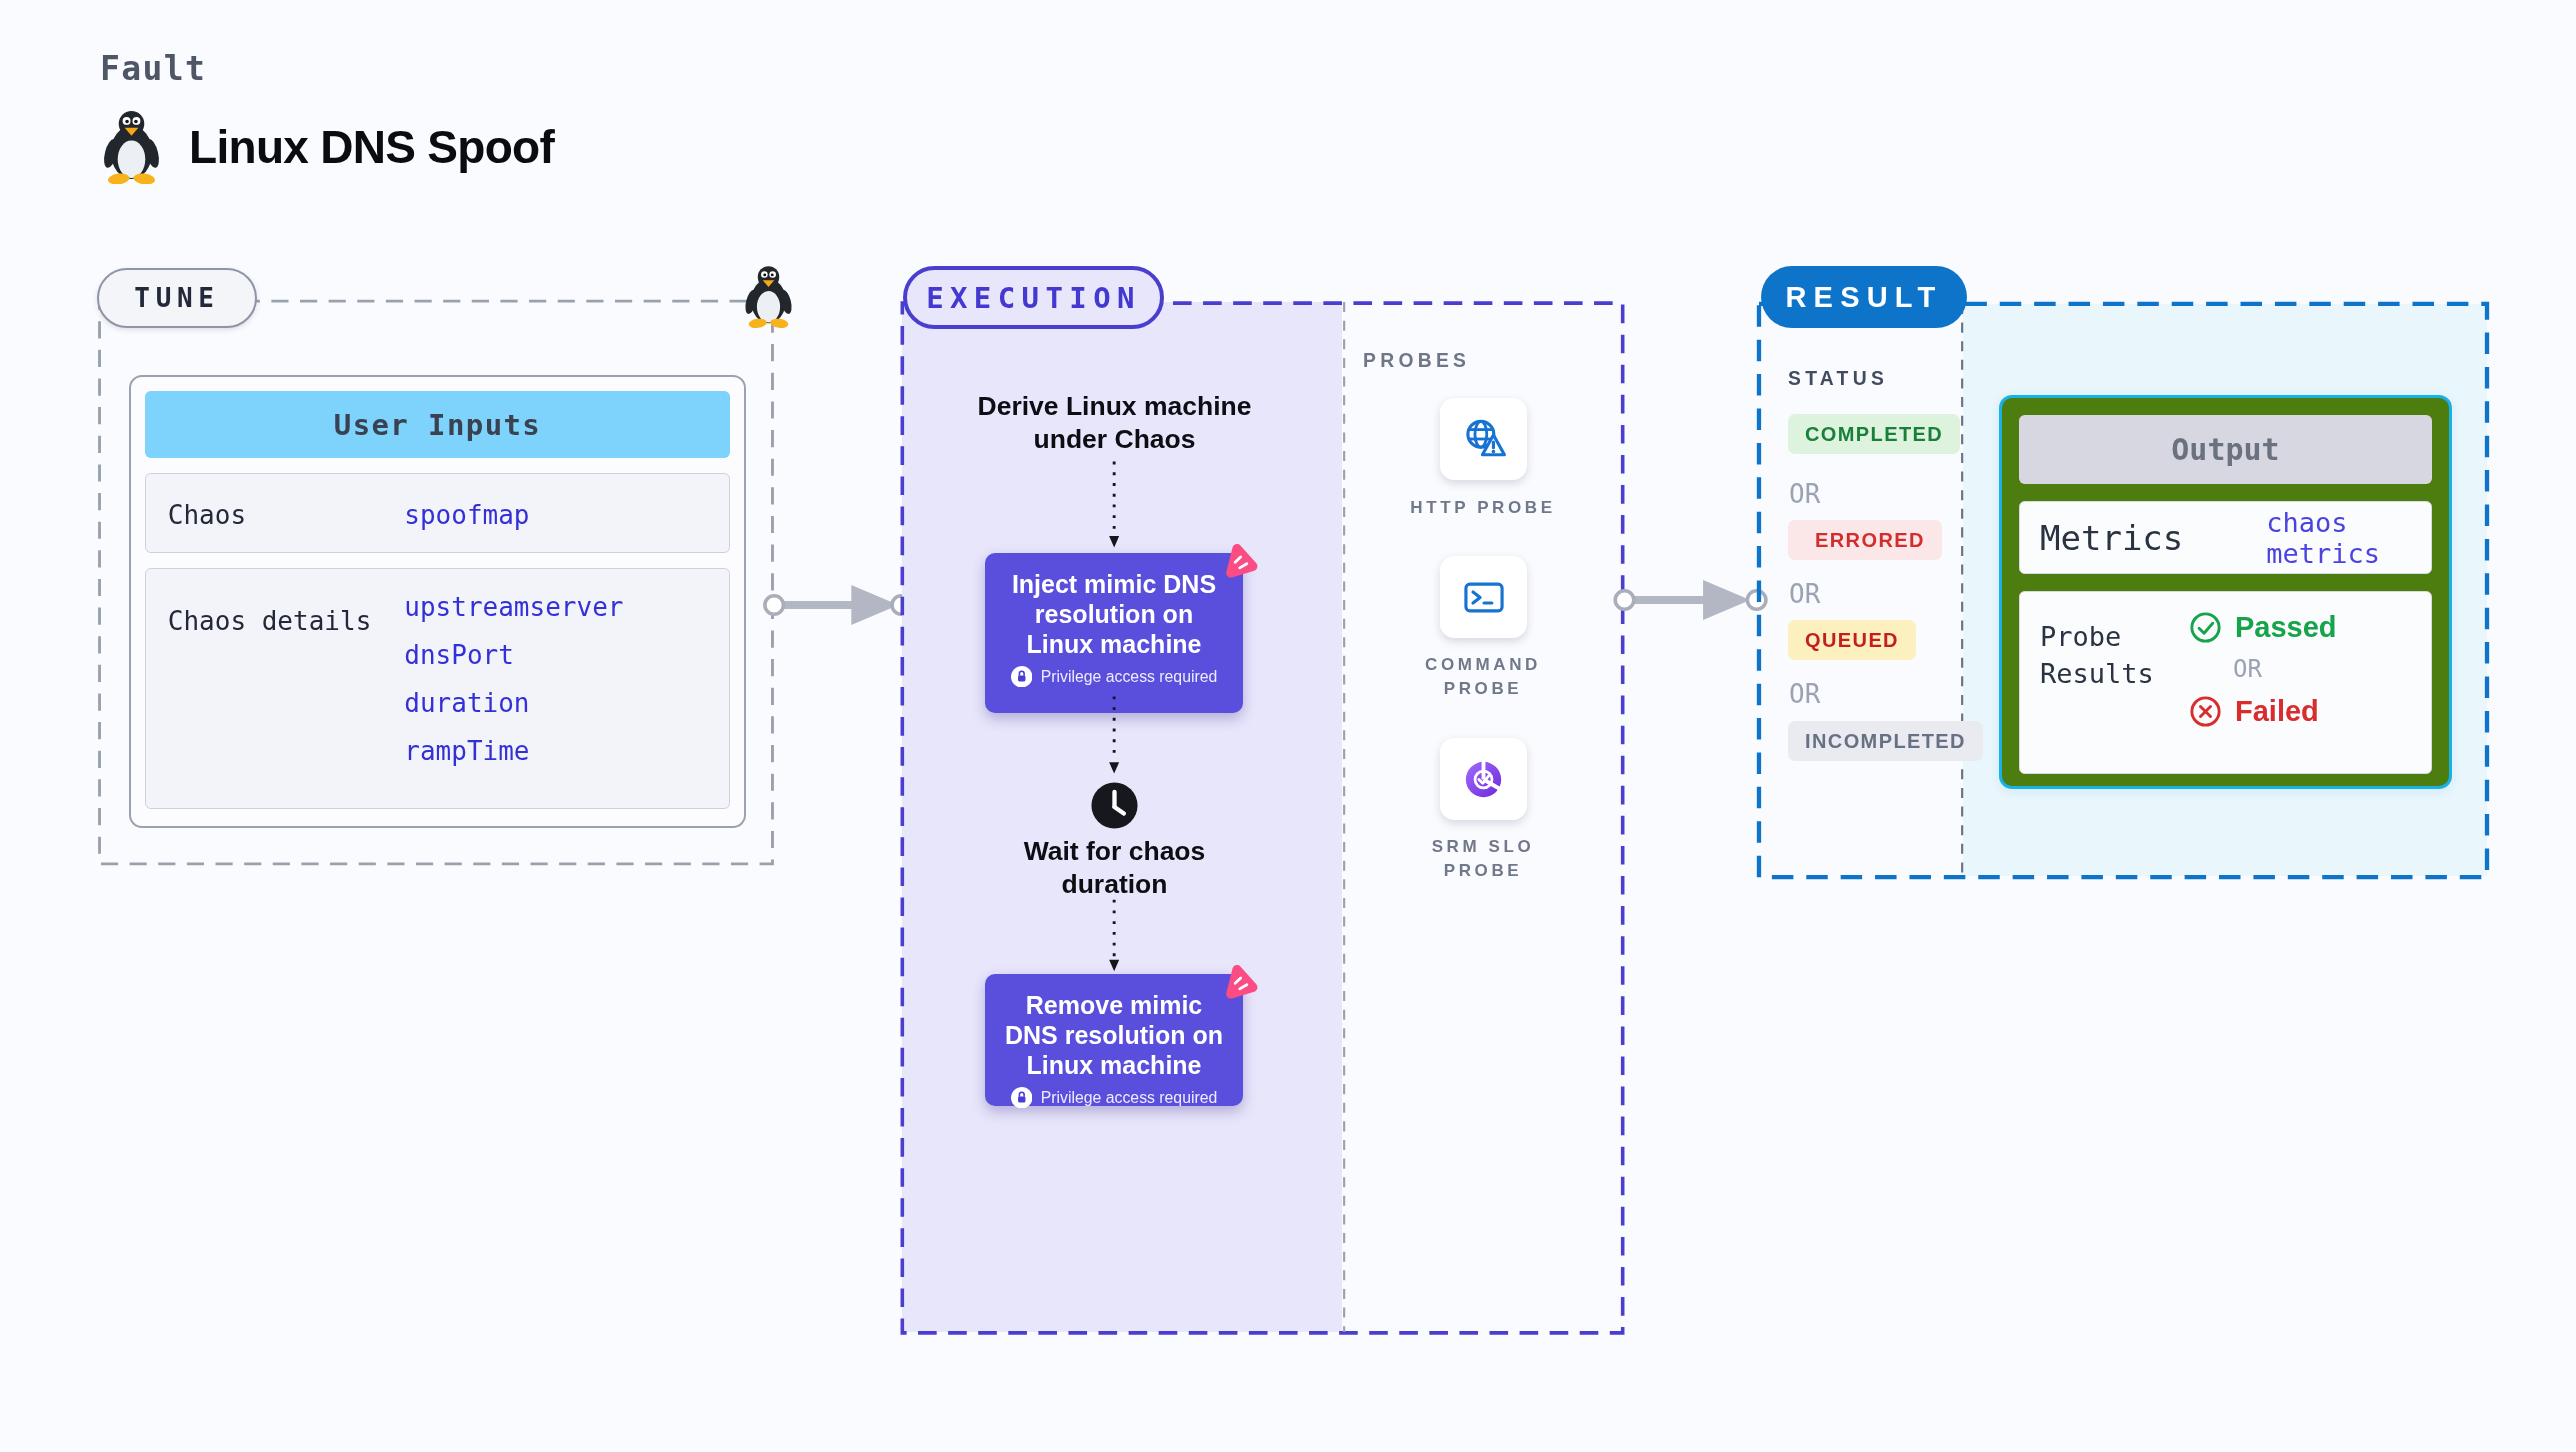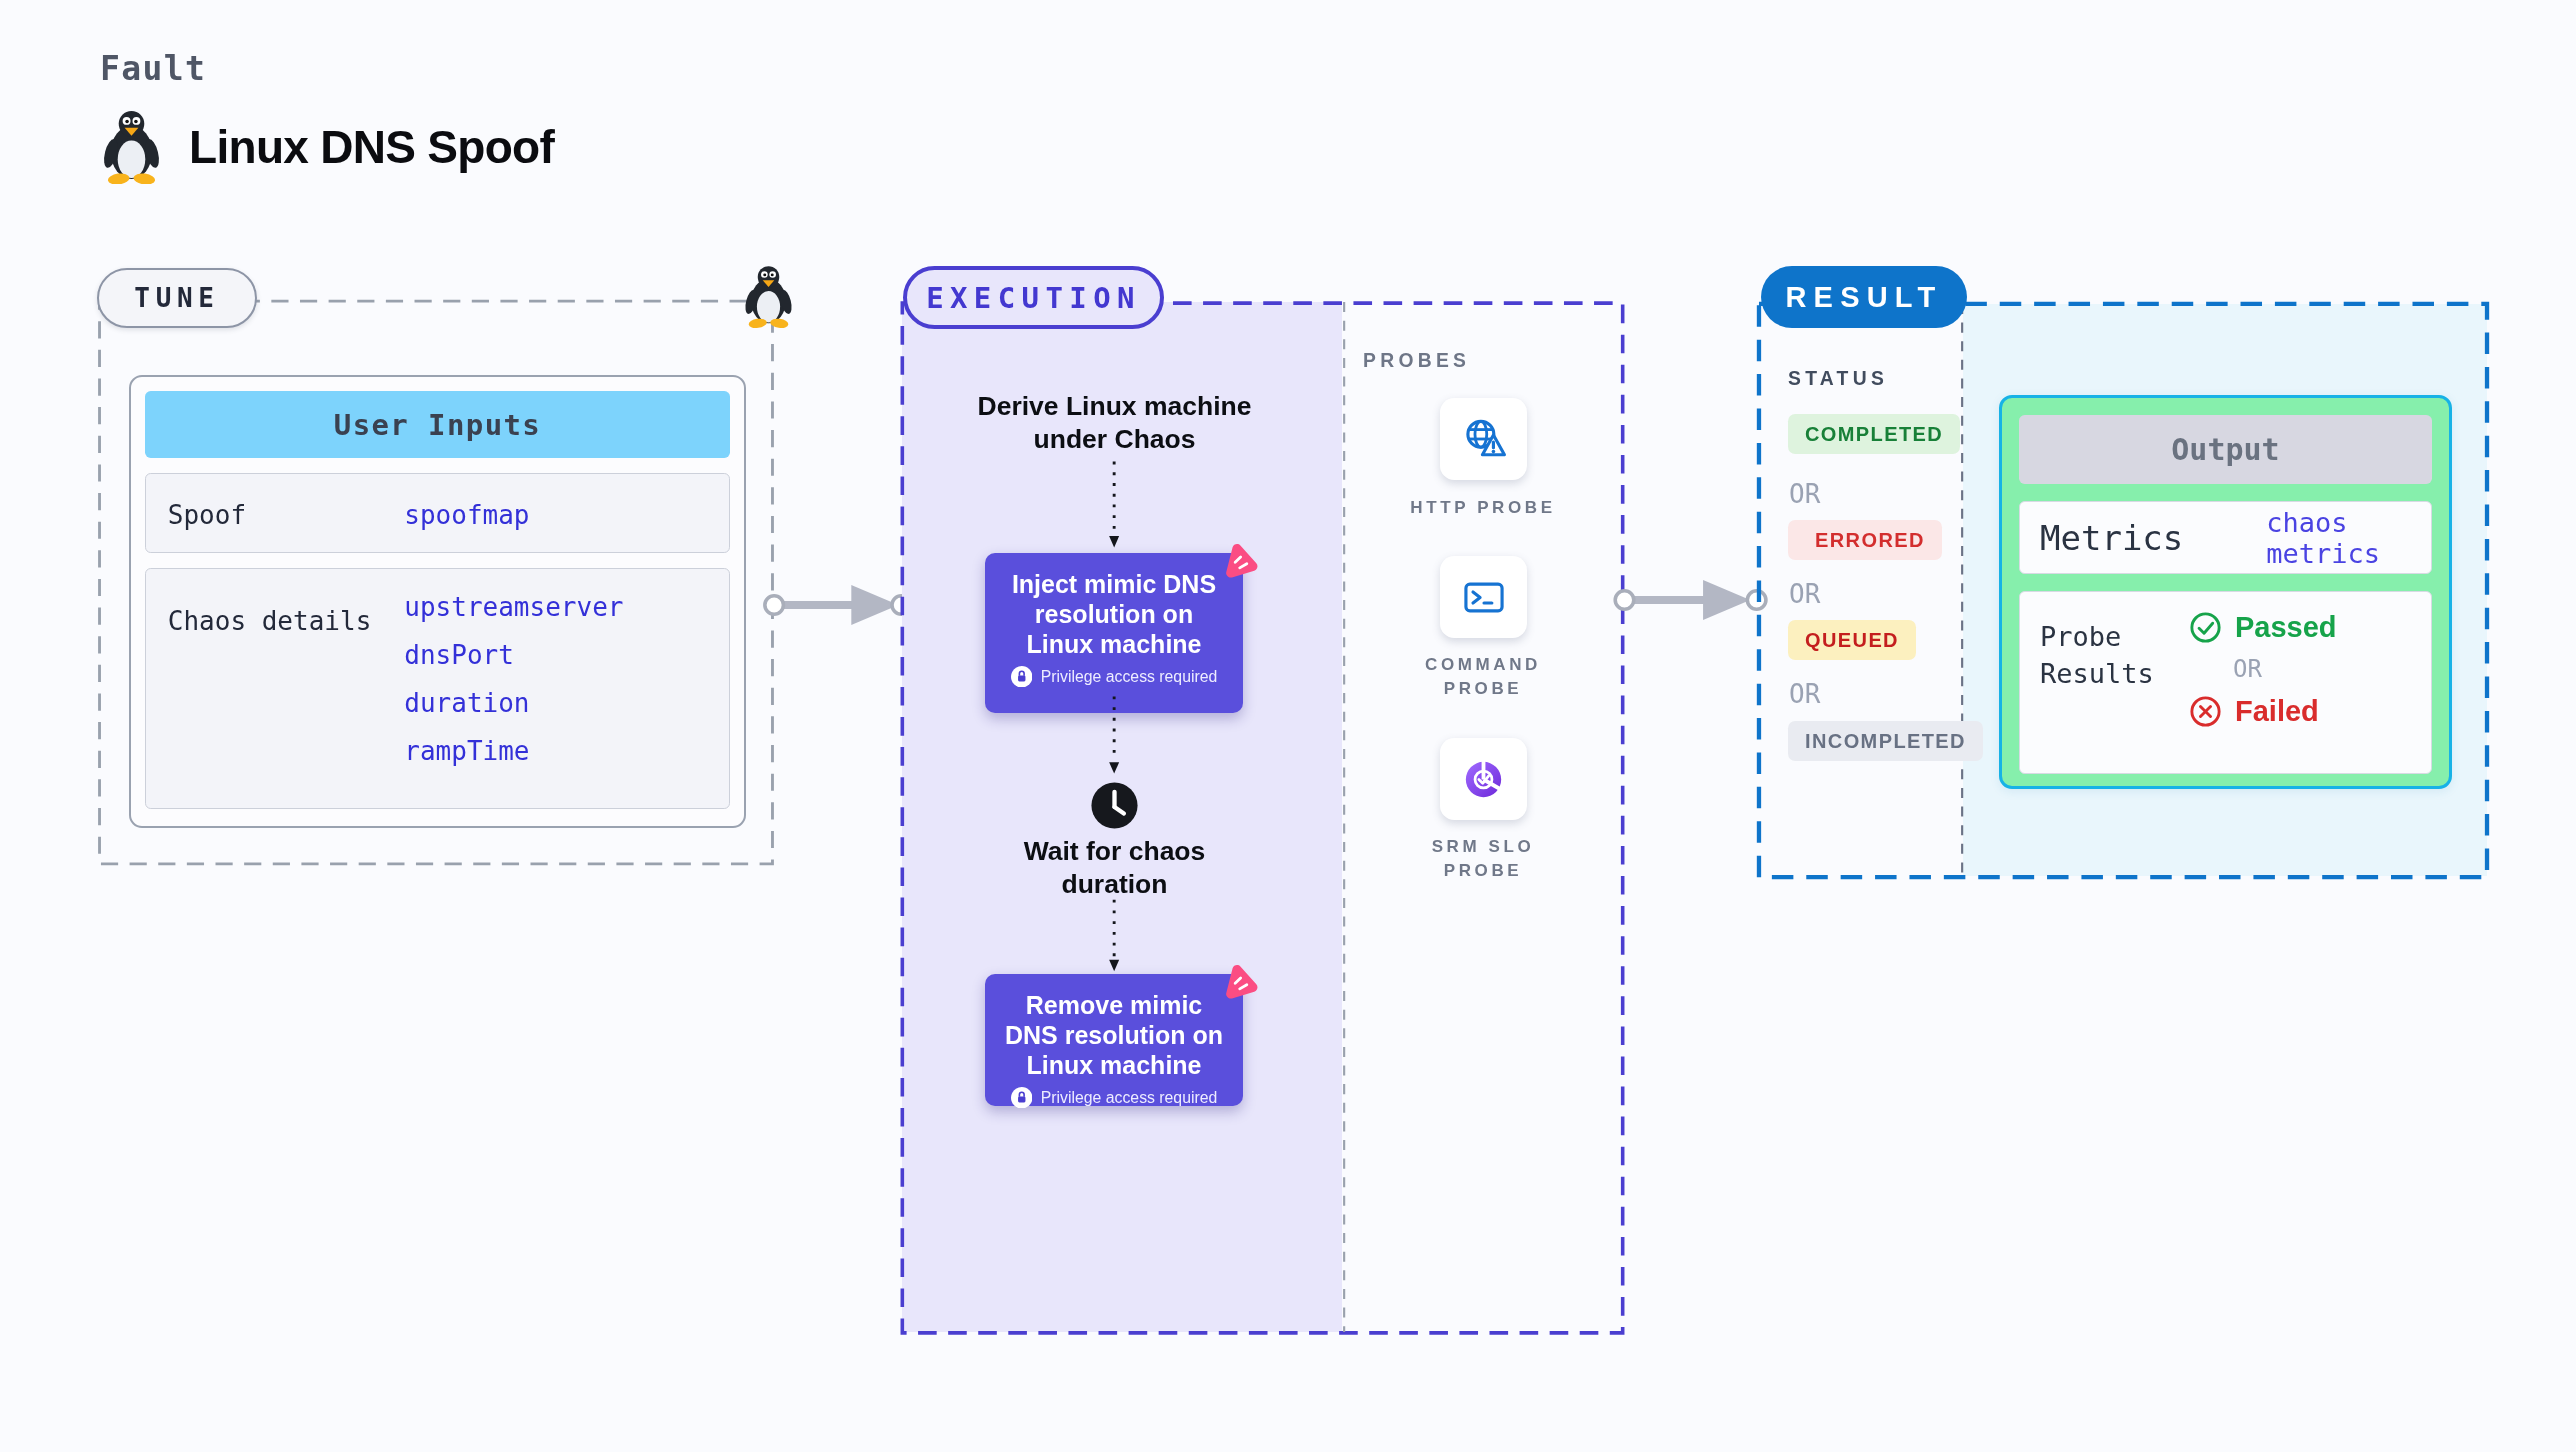--- a/index.html
+++ b/index.html
@@ -56,21 +56,21 @@
   
   .result-cyan{left:1963px;top:304px;width:524px;height:572px;background:#e9f6fc;}
   .status-header{left:1788px;top:368px;font-size:19.3px;font-weight:800;letter-spacing:4.3px;color:#414c5e;}
   .badge{display:inline-block;padding:8.6px 17px;border-radius:7.2px;font-size:20px;font-weight:800;letter-spacing:1.4px;}
   .badge-completed{background:#def3de;color:#188038;}
   .badge-errored{background:#fbe7e7;color:#d32e2e;padding-left:27px;}
   .badge-queued{background:#fcf0bf;color:#c41e1e;}
   .badge-incompleted{background:#e9ebf1;color:#687183;}
   .or-text{font-size:26px;color:#9aa2b3;}
 
-  .output-card{left:1999px;top:395px;width:453px;height:394px;background:#86efac;border:3.6px solid #17b2e6;
+  .output-card{left:1999px;top:395px;width:453px;height:394px;background:#4d7c0f;border:3.6px solid #17b2e6;
     border-radius:13px;box-sizing:border-box;padding:17px;box-shadow:0 2.9px 10px rgba(40,130,180,.10);}
   .output-header{height:69px;background:#d7d7e1;border-radius:5.7px;display:flex;align-items:center;justify-content:center;
     font-size:30px;font-weight:700;color:#6a7280;}
   .output-row{background:#fbfcfe;border:1.4px solid #d7dae4;border-radius:5.7px;box-sizing:border-box;position:relative;}
   .metrics-row{margin-top:17px;height:73px;display:flex;align-items:center;}
   .metrics-label{font-size:34px;color:#2a3342;margin-left:20px;}
   .metrics-value{font-size:27px;color:#4a43e2;margin-left:83px;cursor:pointer;}
   .probe-row{margin-top:17px;height:183px;}
   .probe-row-label{position:absolute;left:20px;top:26px;font-size:27px;line-height:37px;color:#2a3342;width:150px;}
   .pr-col{position:absolute;left:169px;top:18.6px;}
@@ -122,21 +122,21 @@
         <circle cx="36.5" cy="12.5" r="1.8" fill="#111"></circle>
       <polygon points="25,19 39,19 32,27" fill="#f6a716"></polygon>
       <ellipse cx="19" cy="71" rx="11" ry="5.5" fill="#f8b31c" transform="rotate(-8 19 71)"></ellipse>
       <ellipse cx="45" cy="71" rx="11" ry="5.5" fill="#f8b31c" transform="rotate(8 45 71)"></ellipse>
     </svg>
   </span>
 
   <div class="abs ui-card">
     <div class="ui-header mono">User Inputs</div>
     <div class="ui-row ui-row1">
-      <span class="ui-row-label mono" style="top:26px;">Spoof</span>
+      <span class="ui-row-label mono" style="top:26px;">Chaos</span>
       <span class="ui-link mono" style="top:26px;">spoofmap</span>
     </div>
     <div class="ui-row ui-row2">
       <span class="ui-row-label mono" style="top:37px;">Chaos details</span>
       <span class="ui-link mono" style="top:23px;">upstreamserver</span>
       <span class="ui-link mono" style="top:71px;">dnsPort</span>
       <span class="ui-link mono" style="top:119px;">duration</span>
       <span class="ui-link mono" style="top:167px;">rampTime</span>
     </div>
   </div>

